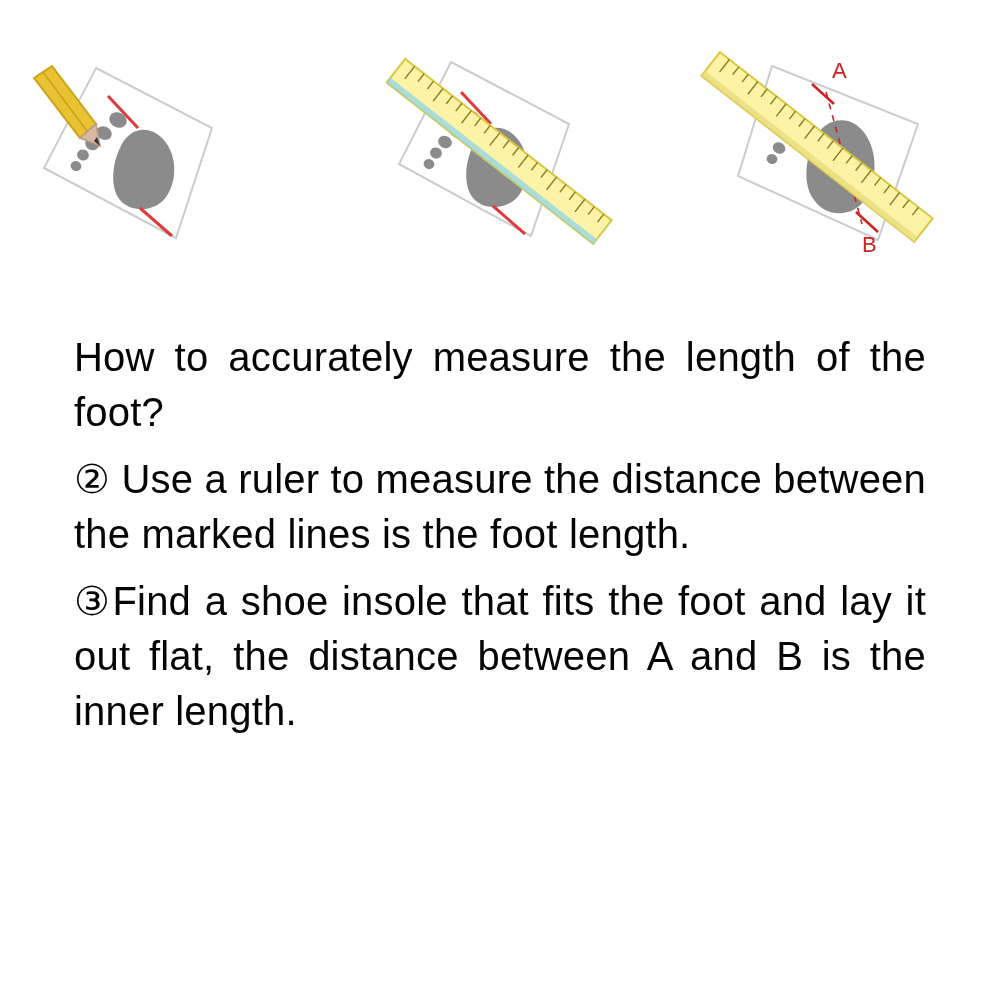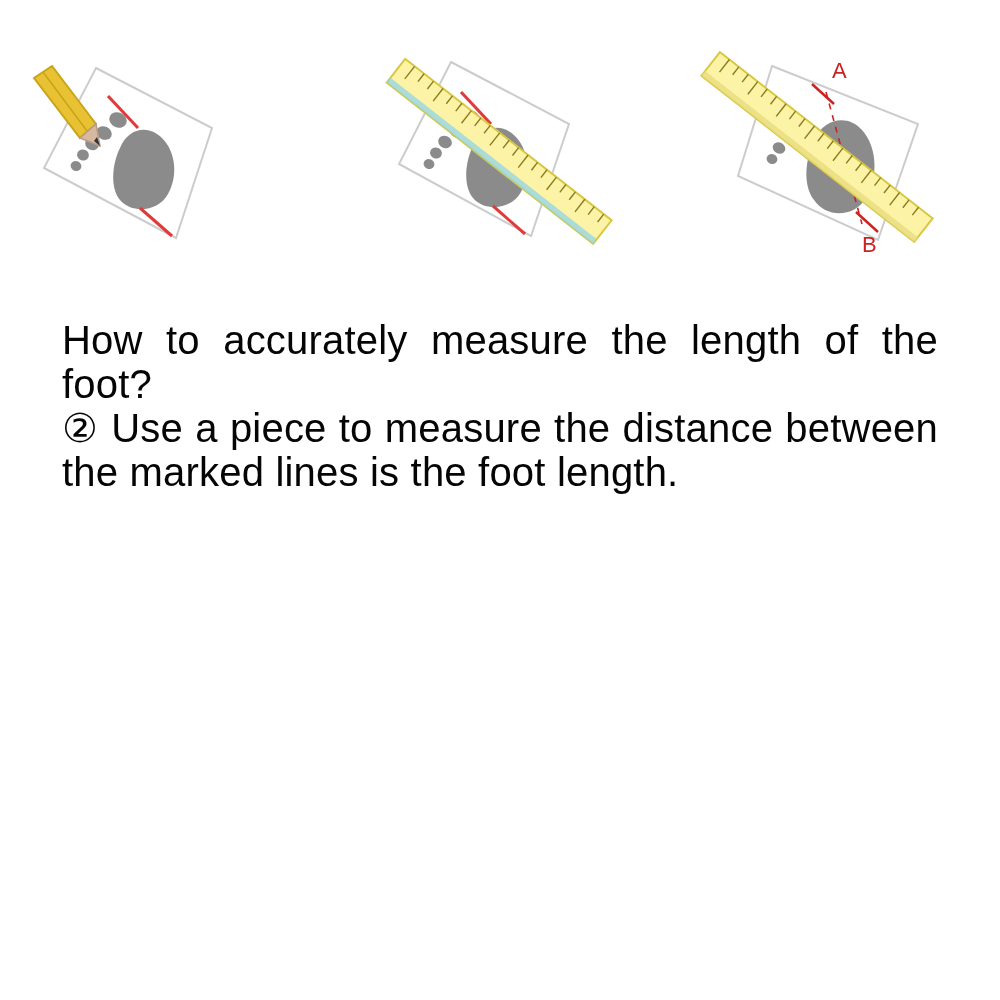--- a/index.html
+++ b/index.html
@@ -45,23 +45,23 @@
   }
 
   
   .text-block {
     flex: 1 1 auto;
     padding: 18px 62px 0 62px;
     box-sizing: border-box;
   }
   .para {
     font-size: 40px;
-    line-height: 44px;
+    line-height: 55px;
     letter-spacing: 0.2px;
-    margin: 0;
+    margin: 12px;
     color: #050505;
   }
   .justify {
     text-align: justify;
     text-align-last: left;
   }
 </style>
 </head>
 <body>
 
@@ -190,16 +190,17 @@
             <line x1="266" y1="132" x2="266" y2="142"></line>
           </g>
           <rect x="14" y="156" width="270" height="6" fill="#e8dc80" opacity="0.8"></rect>
         </g>
       </svg>
     </div>
   </div>
 
   <div class="text-block">
     <p class="para justify">How to accurately measure the length of the foot?</p>
-    <p class="para justify">② Use a piece to measure the distance between the marked lines is the foot length.</p>
+    <p class="para justify">② Use a ruler to measure the distance between the marked lines is the foot length.</p>
+    <p class="para justify">③Find a shoe insole that fits the foot and lay it out flat, the distance between A and B is the inner length.</p>
   </div>
 
 </div>
 
 </body></html>

